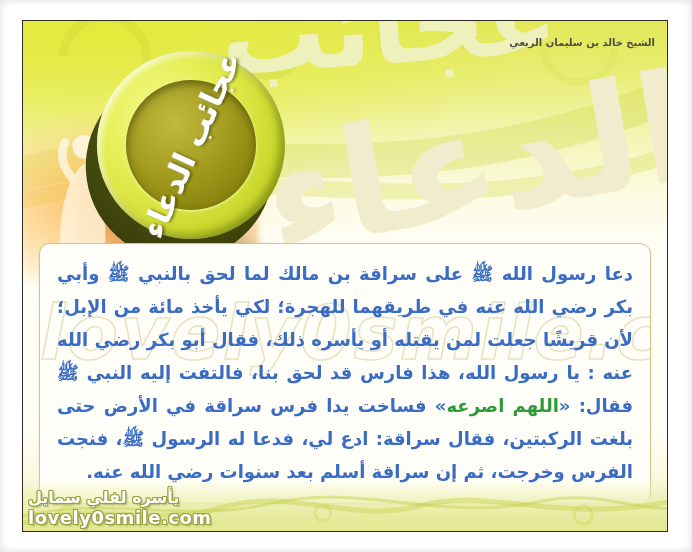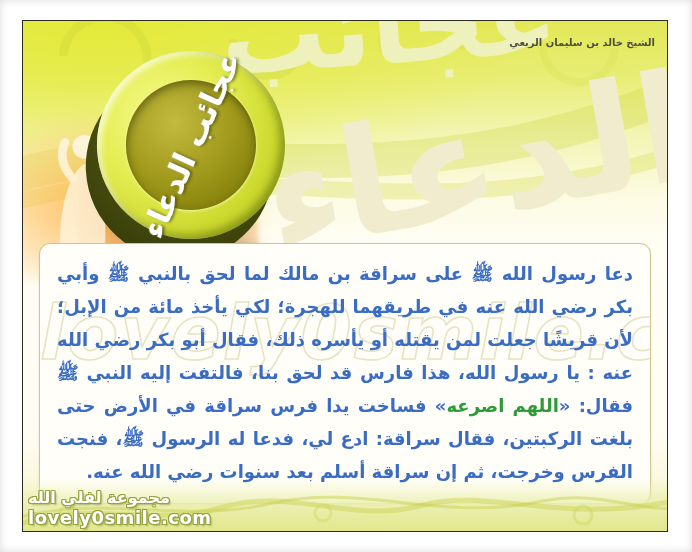--- a/index.html
+++ b/index.html
@@ -163,18 +163,18 @@
     <div class="bottom-band"></div>
     <svg class="bottom-deco" width="644" height="46" viewBox="0 0 644 46">
       <path d="M -10 42 C 60 12 130 44 200 22 C 270 2 330 40 400 20 C 470 2 540 42 660 14" fill="none" stroke="#ccd455" stroke-width="5" opacity="0.5"></path>
       <path d="M -10 34 C 80 8 160 40 250 18 C 340 -2 420 38 520 16 C 580 4 620 30 660 22" fill="none" stroke="#c5ce48" stroke-width="3" opacity="0.45"></path>
       <circle cx="45" cy="30" r="9" fill="none" stroke="#ccd455" stroke-width="3" opacity="0.4"></circle>
       <circle cx="300" cy="28" r="8" fill="none" stroke="#ccd455" stroke-width="3" opacity="0.35"></circle>
       <circle cx="560" cy="30" r="9" fill="none" stroke="#ccd455" stroke-width="3" opacity="0.4"></circle>
     </svg>
 
     <div class="site-watermark">
-      <div class="wm-line wm-ar">مجموعة لفلي الله</div>
+      <div class="wm-line wm-ar">يأسره لفلي سمايل</div>
       <div class="wm-line wm-en">lovely0smile.com</div>
     </div>
 
   </div>
 </div>
 
 </body></html>

